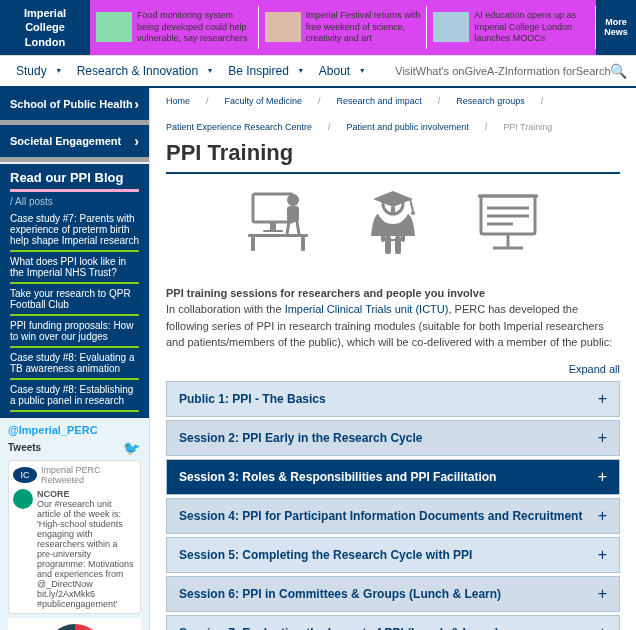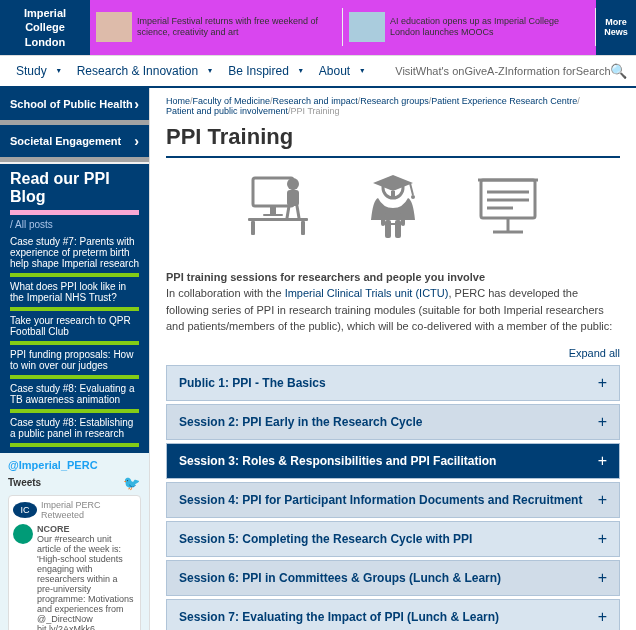--- a/index.html
+++ b/index.html
@@ -26,33 +26,33 @@
     .search-icon-nav { font-size: 14px; cursor: pointer; }
 
     
     .main-layout { display: flex; }
 
     
     .sidebar { width: 150px; min-width: 150px; background: #f0f0f0; border-right: 1px solid #ddd; }
     .sidebar-btn { background: #003e74; color: #fff; padding: 8px 10px; font-size: 11px; font-weight: bold; display: flex; justify-content: space-between; align-items: center; border-bottom: 5px solid #a3a3a3; cursor: pointer; }
     .sidebar-btn .chevron { font-size: 14px; }
     .sidebar-blog { background: #003e74; color: #fff; padding: 6px 10px; }
-    .sidebar-blog-title { font-size: 16px; font-weight: bold; border-bottom: 5px solid #f9a8d4; padding-bottom: 4px; margin-bottom: 4px; }
+    .sidebar-blog-title { font-size: 13px; font-weight: bold; border-bottom: 3px solid #f9a8d4; padding-bottom: 4px; margin-bottom: 4px; }
     .sidebar-blog-link { font-size: 10px; color: #aac4e8; display: block; margin-bottom: 2px; cursor: pointer; }
-    .sidebar-case { font-size: 10px; color: #fff; padding: 4px 0; border-bottom: 4px solid #84cc16; cursor: pointer; }
+    .sidebar-case { font-size: 10px; color: #fff; padding: 4px 0; border-bottom: 2px solid #84cc16; cursor: pointer; }
     .sidebar-twitter { background: #e8f4f8; padding: 6px 8px; }
     .twitter-handle { color: #1da1f2; font-size: 11px; font-weight: bold; margin-bottom: 4px; }
     .tweet-area { background: #fff; border: 1px solid #ddd; border-radius: 4px; padding: 4px; font-size: 9px; color: #555; min-height: 60px; }
     .tweet-icon { color: #1da1f2; font-size: 14px; }
     .research-banner { background: #fff; padding: 6px; text-align: center; margin-top: 4px; }
     .research-circle { width: 60px; height: 60px; border-radius: 50%; background: conic-gradient(#e63946 0deg 90deg, #2a9d8f 90deg 180deg, #e9c46a 180deg 270deg, #264653 270deg 360deg); margin: 0 auto 4px; }
 
     
     .content { flex: 1; padding: 8px 16px; }
-    .breadcrumb { font-size: 9px; color: #666; margin-bottom: 8px; display: flex; flex-wrap: wrap; gap: 0; }
+    .breadcrumb { font-size: 9px; color: #666; margin-bottom: 8px; display: flex; flex-wrap: wrap; gap: 16px; }
     .breadcrumb a { color: #003e74; text-decoration: none; }
     .breadcrumb span { color: #999; }
     .page-title { font-size: 22px; font-weight: bold; color: #333; margin-bottom: 12px; border-bottom: 2px solid #003e74; padding-bottom: 6px; }
 
     
     .icons-row { display: flex; justify-content: center; gap: 40px; margin-bottom: 16px; }
     .icon-item { text-align: center; }
 
     
     .description { font-size: 11px; color: #444; line-height: 1.5; margin-bottom: 12px; }
@@ -73,20 +73,24 @@
 </head>
 <body>
 
 <div class="header">
   <div class="logo-area">
     <div class="logo-text">
       <span>Imperial College</span><br><span>London</span>
     </div>
   </div>
   <div class="news-strip">
+    <div class="news-item">
+      <div class="news-thumb"></div>
+      <div class="news-text">Food monitoring system being developed could help vulnerable, say researchers</div>
+    </div>
     <div class="news-item">
       <div class="news-thumb news-thumb-3"></div>
       <div class="news-text">Imperial Festival returns with free weekend of science, creativity and art</div>
     </div>
     <div class="news-item">
       <div class="news-thumb news-thumb-2"></div>
       <div class="news-text">AI education opens up as Imperial College London launches MOOCs</div>
     </div>
   </div>
   <div class="more-news-btn">

